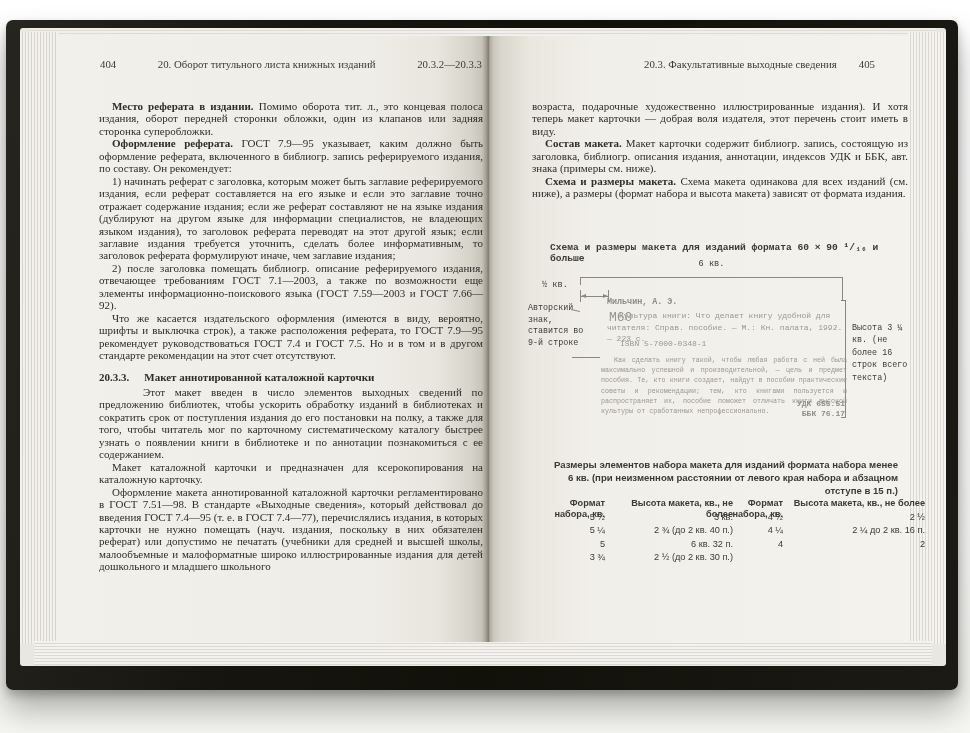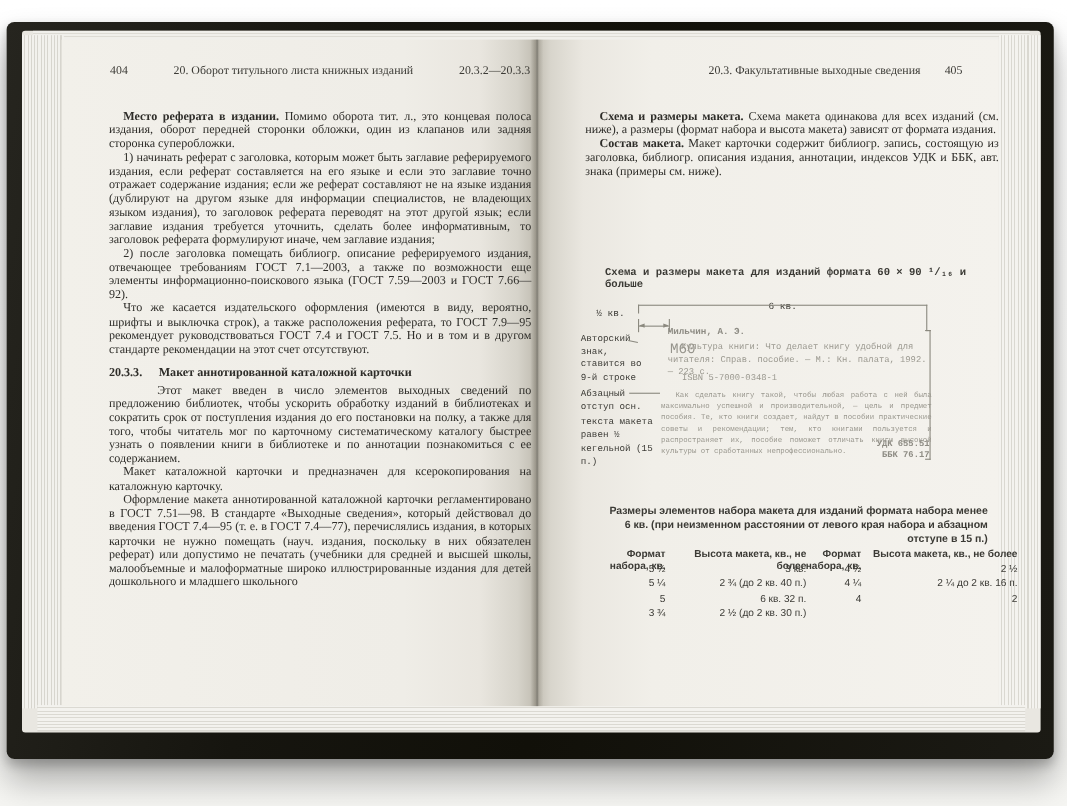--- a/index.html
+++ b/index.html
@@ -60,21 +60,21 @@
   .l-ht-top{left:313px;top:60px;width:5px;height:1px;}
   .l-ht-bot{left:313px;top:177px;width:5px;height:1px;}
   .l-ind-l{left:52px;top:50px;width:1px;height:12px;}
   .l-ind-r{left:80px;top:50px;width:1px;height:12px;}
   .l-ind-line{left:53px;top:56px;width:27px;height:1px;}
   .arr{position:absolute;width:0;height:0;border-top:2.5px solid transparent;border-bottom:2.5px solid transparent;}
   .arr-l{left:53px;top:54px;border-right:5px solid #8b897f;}
   .arr-r{left:75px;top:54px;border-left:5px solid #8b897f;}
   .c1-line{left:43px;top:70px;width:9px;height:1px;transform:rotate(12deg);}
   .c2-line{left:44px;top:117px;width:28px;height:1px;}
-  .d-w-label{position:absolute;left:52px;top:34px;width:263px;text-align:center;font-size:8.6px;color:#3b3a35;}
+  .d-w-label{position:absolute;left:52px;top:19px;width:263px;text-align:center;font-size:8.6px;color:#3b3a35;}
   .d-i-label{position:absolute;left:14px;top:40px;font-size:8.6px;color:#3b3a35;}
   .d-call1{position:absolute;left:0;top:63px;width:64px;font-size:8.4px;line-height:11.5px;color:#3b3a35;}
   .d-call2{position:absolute;left:0;top:112px;width:70px;font-size:8.4px;line-height:12.4px;color:#3b3a35;}
   .d-hlabel{position:absolute;left:324px;top:82px;width:58px;font-size:8.4px;line-height:12.4px;color:#3b3a35;}
   .d-m60{position:absolute;left:50px;top:70px;font-size:13px;color:#96948c;padding-left:31px;}
   .d-author{position:absolute;left:79px;top:57px;font-size:8.4px;font-weight:bold;color:#8e8c84;}
   .d-bib{position:absolute;left:79px;top:70px;width:240px;font-size:8px;line-height:11.5px;text-indent:12px;color:#9a988f;margin:0;}
   .d-isbn{position:absolute;left:92px;top:99px;font-size:8px;color:#9a988f;}
   .d-ann{position:absolute;left:73px;top:115px;width:246px;font-size:6.7px;line-height:10.2px;text-indent:13px;text-align:justify;color:#9a988f;margin:0;}
   .d-udc{position:absolute;left:200px;top:159px;width:117px;text-align:right;font-size:8px;font-weight:bold;color:#8e8c84;}
@@ -105,37 +105,39 @@
   <div class="seam"></div>
 
   <div class="rhead rhead-l">
     <span>404</span>
     <span class="rh-title">20. Оборот титульного листа книжных изданий</span>
     <span>20.3.2—20.3.3</span>
   </div>
 
   <div class="lp-body">
     <p class="para"><b>Место реферата в издании.</b><span> Помимо оборота тит. л., это концевая полоса издания, оборот передней сторонки обложки, один из клапанов или задняя сторонка суперобложки.</span></p>
+    <p class="para"><b>Оформление реферата.</b><span> ГОСТ 7.9—95 указывает, каким должно быть оформление реферата, включенного в библиогр. запись реферируемого издания, по составу. Он рекомендует:</span></p>
     <p class="para"><span>1) начинать реферат с заголовка, которым может быть заглавие реферируемого издания, если реферат составляется на его языке и если это заглавие точно отражает содержание издания; если же реферат составляют не на языке издания (дублируют на другом языке для информации специалистов, не владеющих языком издания), то заголовок реферата переводят на этот другой язык; если заглавие издания требуется уточнить, сделать более информативным, то заголовок реферата формулируют иначе, чем заглавие издания;</span></p>
     <p class="para"><span>2) после заголовка помещать библиогр. описание реферируемого издания, отвечающее требованиям ГОСТ 7.1—2003, а также по возможности еще элементы информационно-поискового языка (ГОСТ 7.59—2003 и ГОСТ 7.66—92).</span></p>
     <p class="para"><span>Что же касается издательского оформления (имеются в виду, вероятно, шрифты и выключка строк), а также расположения реферата, то ГОСТ 7.9—95 рекомендует руководствоваться ГОСТ 7.4 и ГОСТ 7.5. Но и в том и в другом стандарте рекомендации на этот счет отсутствуют.</span></p>
     <p class="sec-heading"><b class="sec-num">20.3.3.</b><b>Макет аннотированной каталожной карточки</b></p>
     <p class="para deep"><span>Этот макет введен в число элементов выходных сведений по предложению библиотек, чтобы ускорить обработку изданий в библиотеках и сократить срок от поступления издания до его постановки на полку, а также для того, чтобы читатель мог по карточному систематическому каталогу быстрее узнать о появлении книги в библиотеке и по аннотации познакомиться с ее содержанием.</span></p>
     <p class="para"><span>Макет каталожной карточки и предназначен для ксерокопирования на каталожную карточку.</span></p>
     <p class="para"><span>Оформление макета аннотированной каталожной карточки регламентировано в ГОСТ 7.51—98. В стандарте «Выходные сведения», который действовал до введения ГОСТ 7.4—95 (т. е. в ГОСТ 7.4—77), перечислялись издания, в которых карточки не нужно помещать (науч. издания, поскольку в них обязателен реферат) или допустимо не печатать (учебники для средней и высшей школы, малообъемные и малоформатные широко иллюстрированные издания для детей дошкольного и младшего школьного</span></p>
   </div>
 
   <div class="rhead rhead-r">
     <span>20.3. Факультативные выходные сведения</span>
     <span>405</span>
   </div>
 
   <div class="rp-body">
+    <p class="para noindent"><span>возраста, подарочные художественно иллюстрированные издания). И хотя теперь макет карточки — добрая воля издателя, этот перечень стоит иметь в виду.</span></p>
+    <p class="para"><b>Состав макета.</b><span> Макет карточки содержит библиогр. запись, состоящую из заголовка, библиогр. описания издания, аннотации, индексов УДК и ББК, авт. знака (примеры см. ниже).</span></p>
     <p class="para"><b>Схема и размеры макета.</b><span> Схема макета одинакова для всех изданий (см. ниже), а размеры (формат набора и высота макета) зависят от формата издания.</span></p>
-    <p class="para"><b>Состав макета.</b><span> Макет карточки содержит библиогр. запись, состоящую из заголовка, библиогр. описания издания, аннотации, индексов УДК и ББК, авт. знака (примеры см. ниже).</span></p>
   </div>
 
   <div class="diagram">
     <div class="d-title">Схема и размеры макета для изданий формата 60 × 90 ¹/₁₆ и больше</div>
 
     <div class="d-w-label">6 кв.</div>
     <div class="dl l-top"></div>
     <div class="dl l-tick-l"></div>
     <div class="dl l-tick-r"></div>
 
@@ -143,24 +145,24 @@
     <div class="dl l-ind-l"></div>
     <div class="dl l-ind-r"></div>
     <div class="dl l-ind-line"></div>
     <div class="arr arr-l"></div>
     <div class="arr arr-r"></div>
 
     <div class="dl l-step"></div>
     <div class="dl l-height"></div>
     <div class="dl l-ht-top"></div>
     <div class="dl l-ht-bot"></div>
+    <div class="d-hlabel">Высота 3 ¼ кв. (не более 16 строк всего текста)</div>
 
     <div class="d-call1">Авторский знак, ставится во 9-й строке</div>
     <div class="dl c1-line"></div>
-    <div class="d-call2">Абзацный отступ осн. текста макета равен ½ кегельной (15 п.)</div>
     <div class="dl c2-line"></div>
 
     <div class="d-m60">М60</div>
     <div class="d-author">Мильчин, А. Э.</div>
     <p class="d-bib">Культура книги: Что делает книгу удобной для читателя: Справ. пособие. — М.: Кн. палата, 1992. — 223 с.</p>
     <div class="d-isbn">ISBN 5-7000-0348-1</div>
     <p class="d-ann">Как сделать книгу такой, чтобы любая работа с ней была максимально успешной и производительной, — цель и предмет пособия. Те, кто книги создает, найдут в пособии практические советы и рекомендации; тем, кто книгами пользуется и распространяет их, пособие поможет отличать книги высокой культуры от сработанных непрофессионально.</p>
     <div class="d-udc">УДК 655.51</div>
     <div class="d-bbk">ББК 76.17</div>
   </div>

